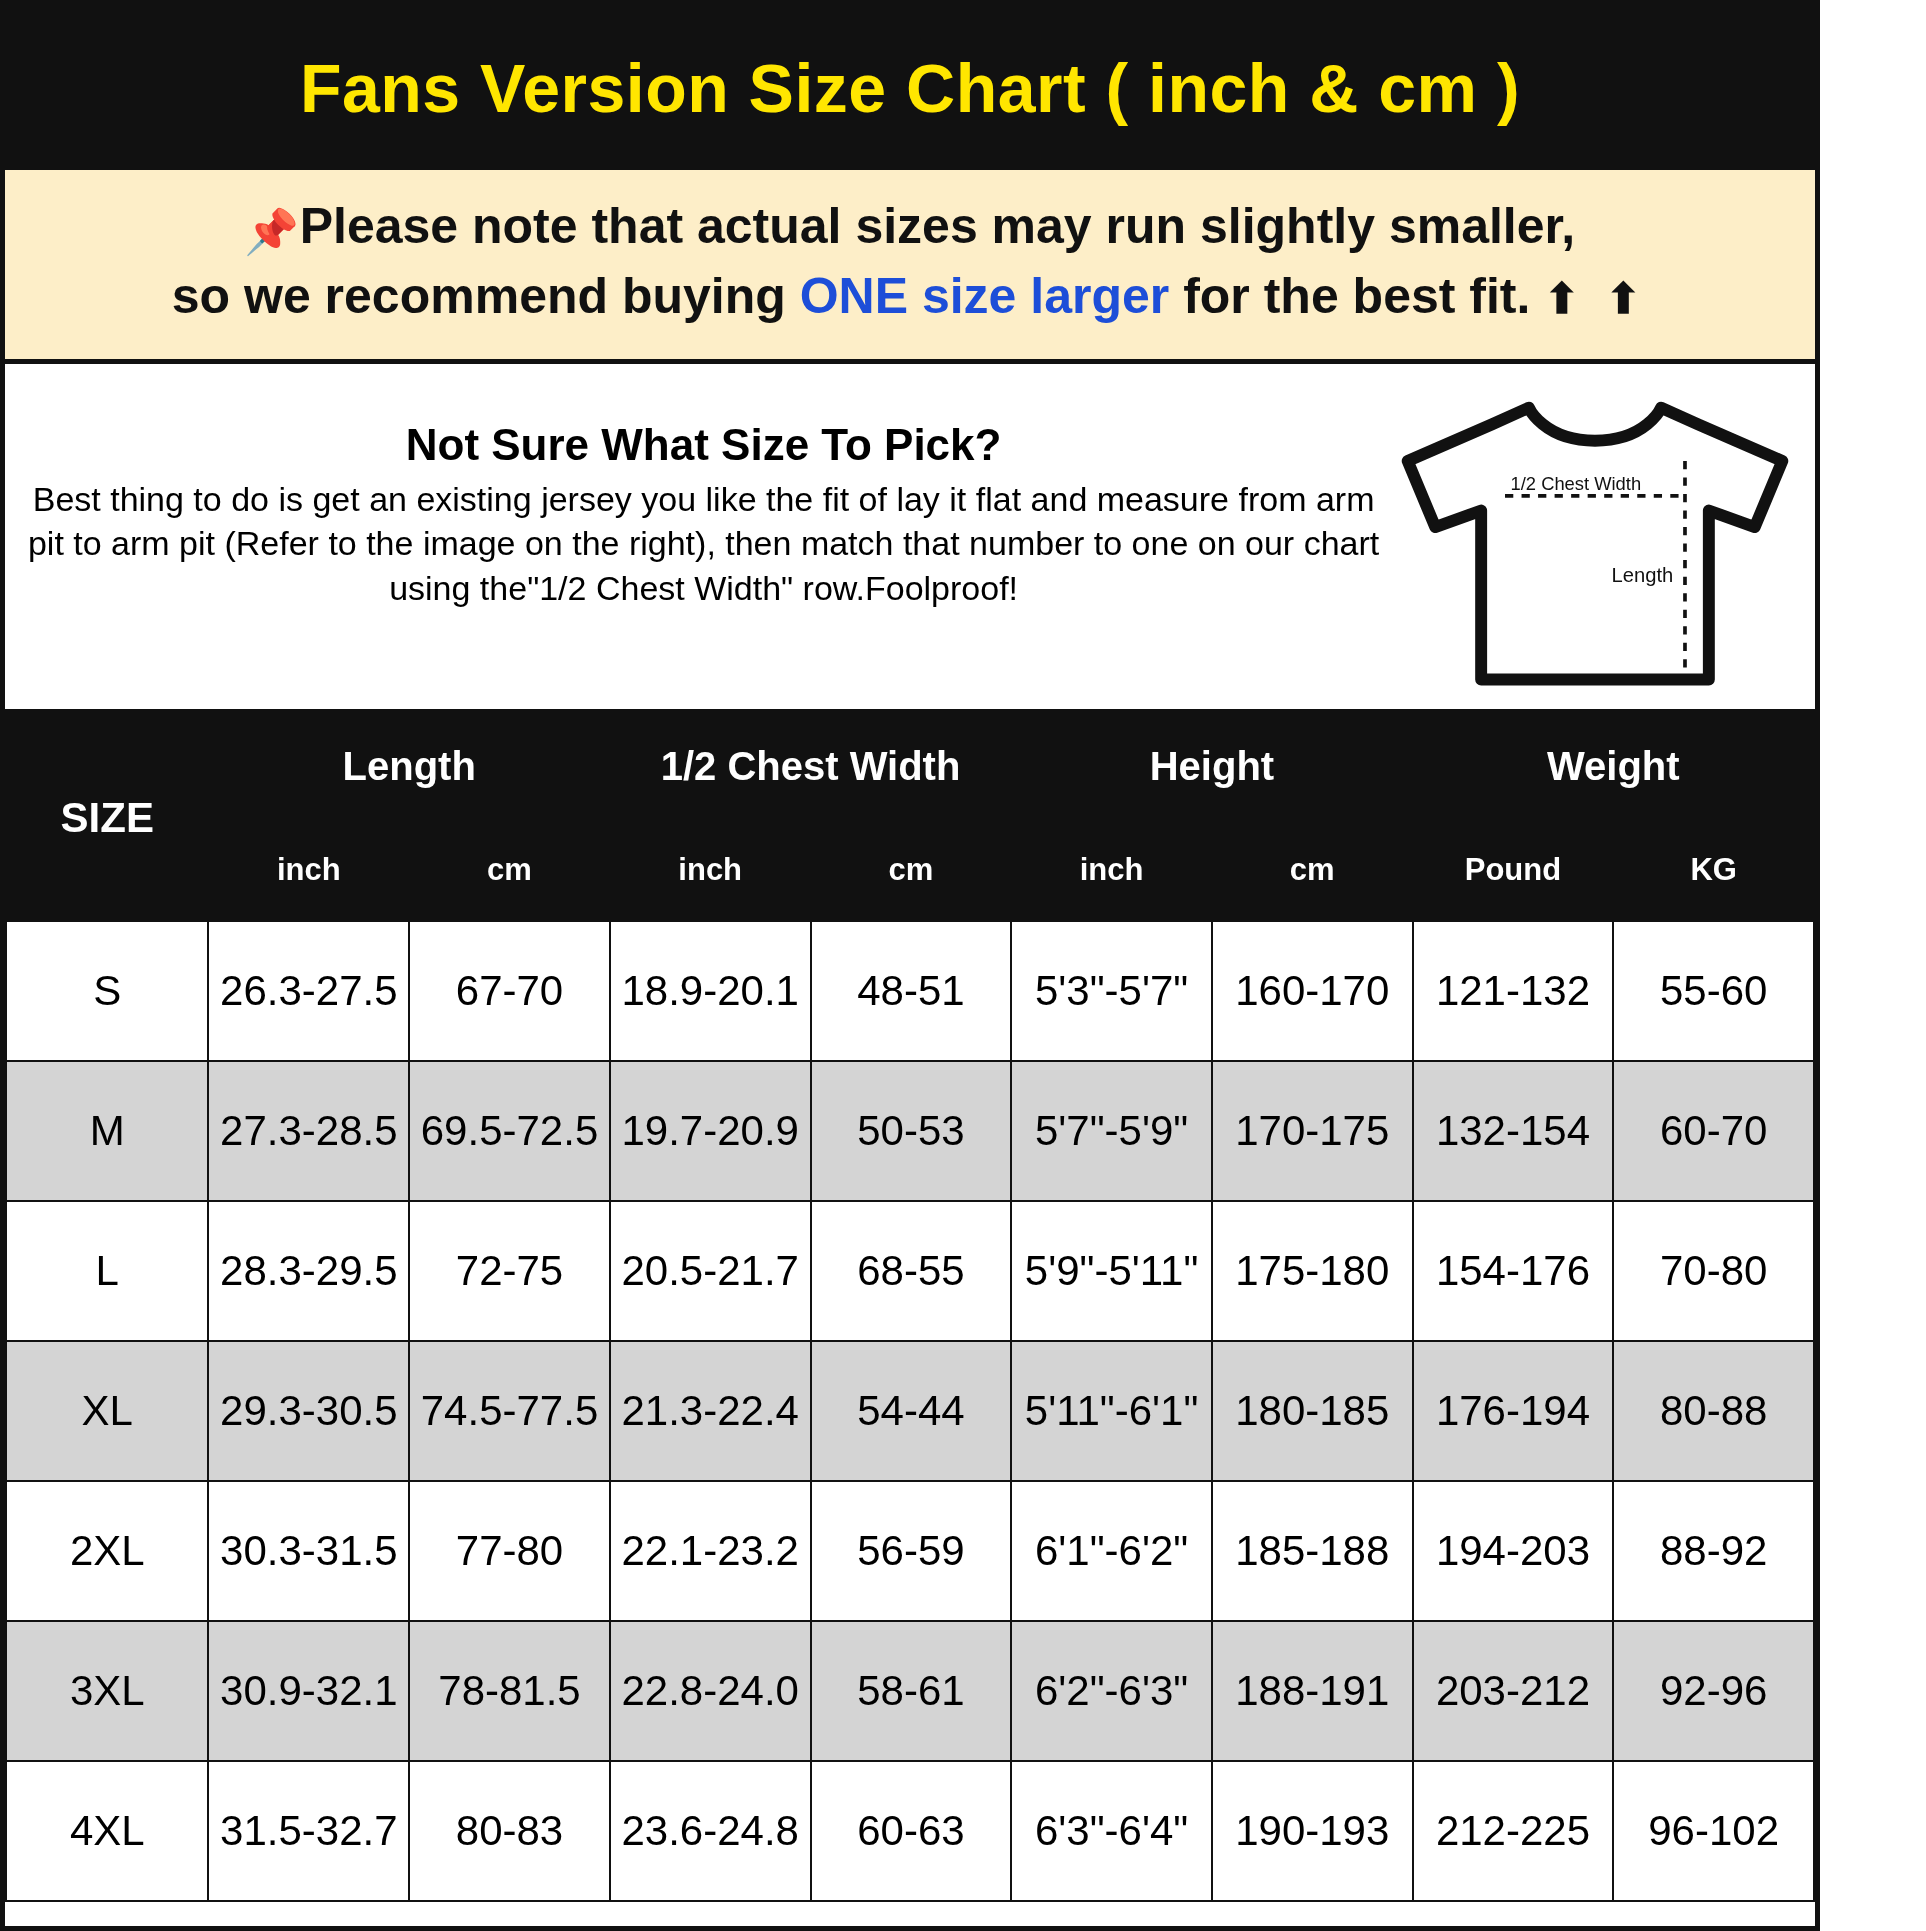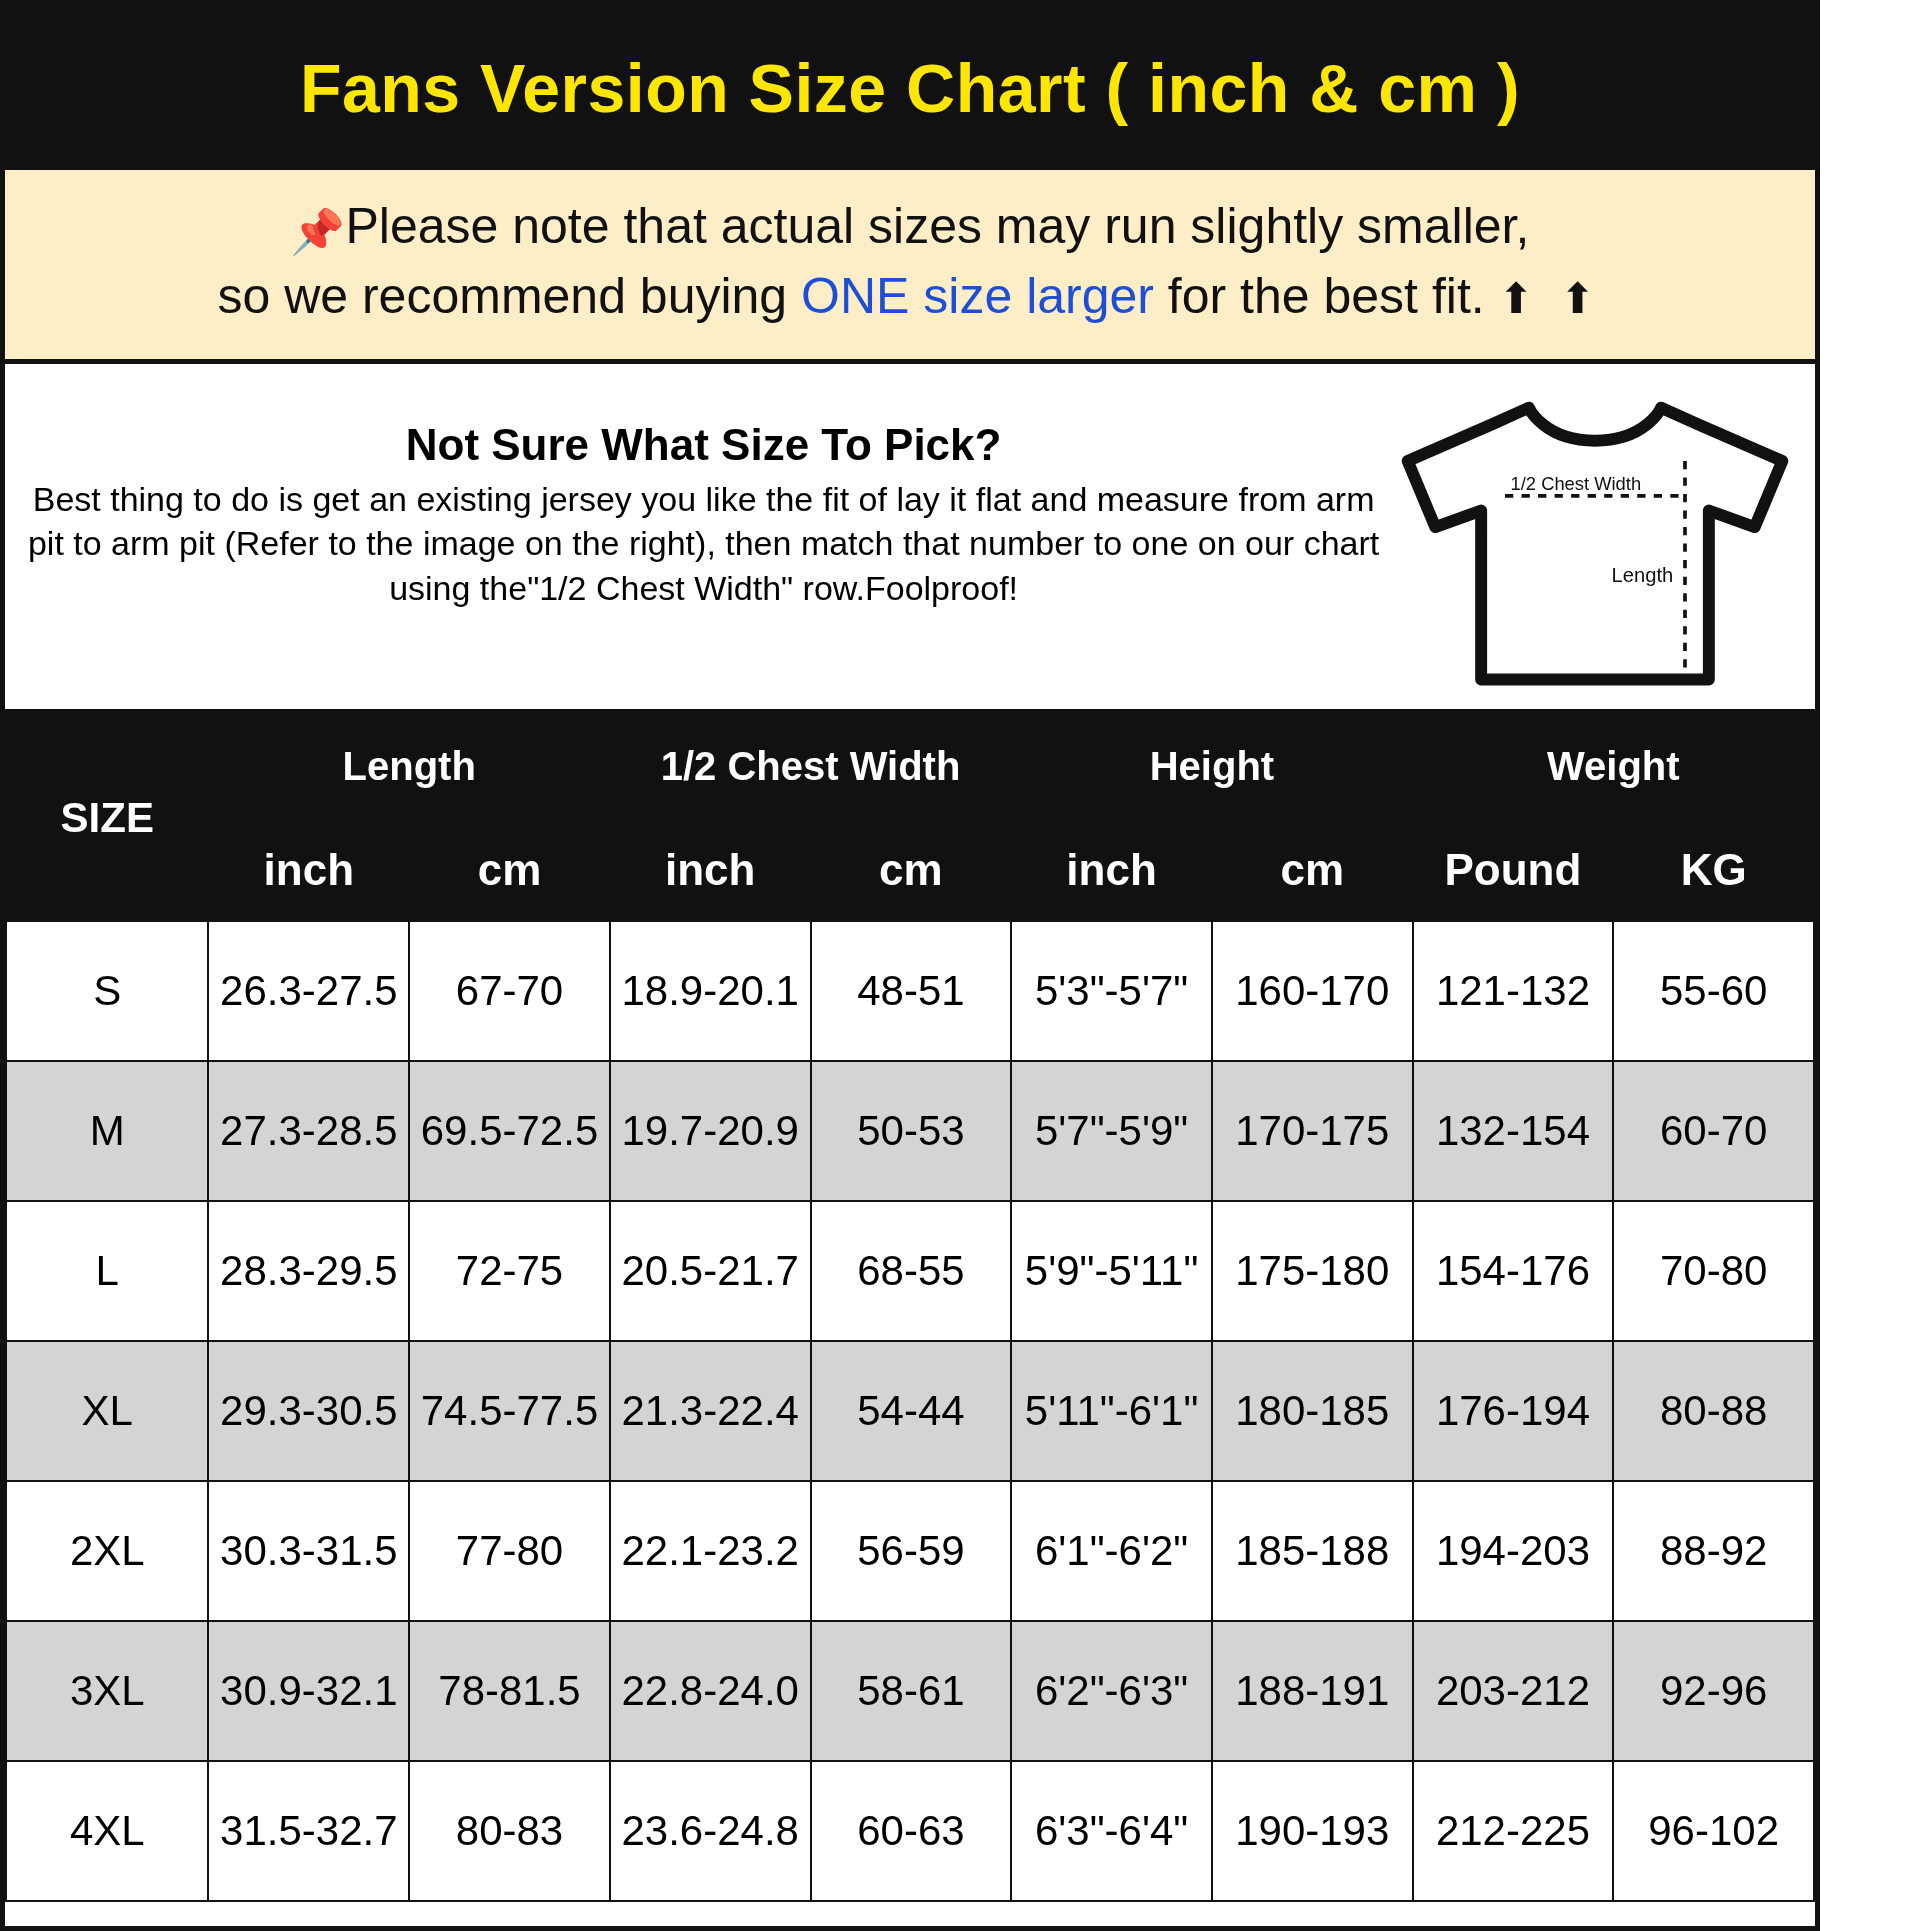--- a/index.html
+++ b/index.html
@@ -41,21 +41,21 @@
   }
   
   .note-bar {
     background: #fdeec8;
     border-bottom: 5.5px solid #111111;
     padding: 22px 18.4px 27.5px 18.4px;
     text-align: center;
   }
   .note-line {
     font-size: 50px;
-    font-weight: normal;
+    font-weight: bold;
     line-height: 1.38;
     color: #111111;
   }
   .pin {
     font-size: 44px;
     vertical-align: -3.7px;
   }
   .red {
     color: #1d4ed8;
   }
@@ -112,21 +112,21 @@
     text-align: center;
     vertical-align: middle;
   }
   thead th {
     background: #111111;
     color: #ffffff;
     font-size: 40px;
     font-weight: bold;
   }
   thead th.grp { height: 99px; }
-  thead th.sub { height: 99px; font-size: 44px; }
+  thead th.sub { height: 99px; font-size: 31px; }
   thead th.size-col { font-size: 42px; }
   tbody td {
     font-size: 42px;
     font-weight: normal;
     height: 136px;
     background: #ffffff;
   }
   tbody tr.alt td {
     background: #d4d4d4;
   }

